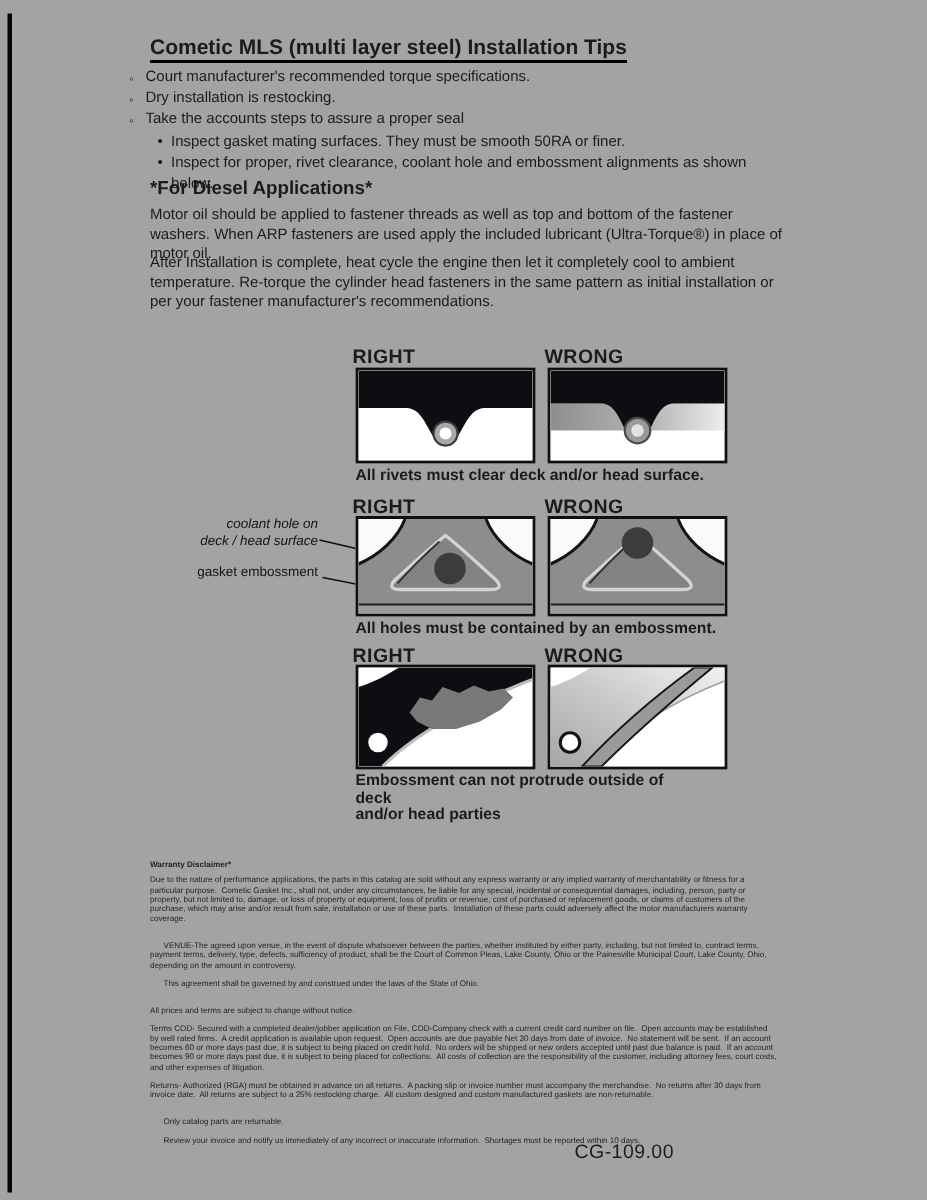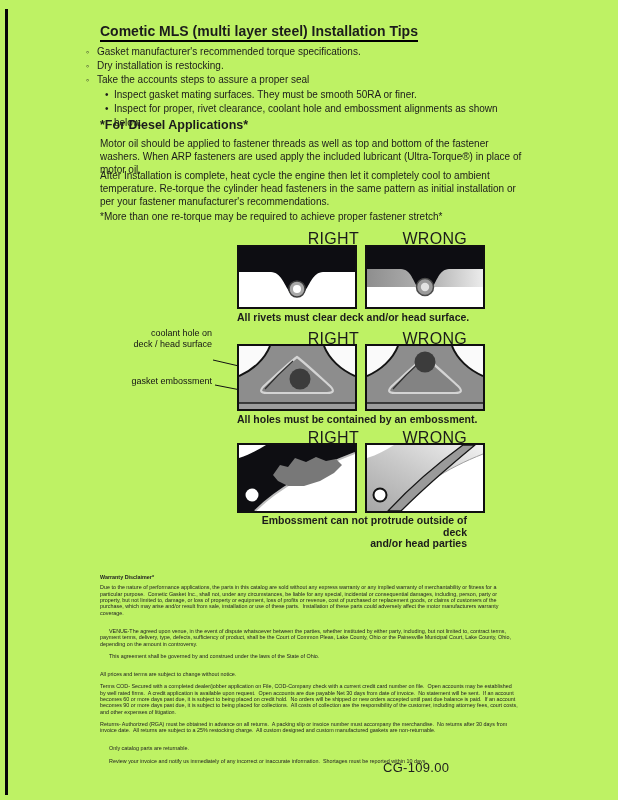--- a/index.html
+++ b/index.html
@@ -1,47 +1,47 @@
 <!DOCTYPE html>
 <html><head>
 <meta charset="utf-8">
 <style>
   html,body { margin:0; padding:0; background:#ffffff; }
   .page {
-    position:relative; width:618px; height:800px; background:#bef264;
+    position:relative; width:618px; height:800px; background:#a3a3a3;
     font-family:"Liberation Sans", sans-serif; color:#1b1b1b; overflow:hidden;
   }
   .abs { position:absolute; }
   .edge-bar { left:5px; top:9px; width:3px; height:786px; background:#060606; }
 
   .title { left:100px; top:23px; font-size:14px; font-weight:bold; }
   .title span { border-bottom:2px solid #000; padding-bottom:1px; white-space:nowrap; }
 
   .bullets { left:88px; top:45px; font-size:10px; line-height:14.2px; width:440px; }
   .bullet { padding-left:9px; position:relative; }
   .bullet::before { content:"\25E6"; position:absolute; left:-2px; top:0; font-size:9px; }
   .subbullet { margin-left:17px; padding-left:9px; position:relative; }
   .subbullet::before { content:"\2022"; position:absolute; left:0; top:0; font-size:10px; }
 
   .diesel-heading { left:100px; top:118px; font-size:12.5px; font-weight:bold; }
   .para { left:100px; width:424px; font-size:10px; line-height:13.2px; }
   .p1 { top:137px; } .p2 { top:169px; } .p3 { top:210px; }
 
-  .dlabel { width:124px; text-align:right; font-weight:normal; font-size:16px; letter-spacing:0.3px; }
-  .lab-l { left:235px; } .lab-r { left:343px; }
+  .dlabel { width:124px; text-align:left; font-weight:bold; font-size:13px; letter-spacing:0.3px; }
+  .lab-l { left:235px; } .lab-r { left:363px; }
   .row1l { top:230px; } .row2l { top:330px; } .row3l { top:429px; }
   .dbox { width:120px; border:2px solid #101010; box-sizing:border-box; background:#fff; font-size:0; }
   .box-l { left:237px; } .box-r { left:365px; }
   .row1b { top:245px; height:64px; } .row2b { top:344px; height:67px; } .row3b { top:443px; height:70px; }
 
-  .caption { left:237px; font-weight:bold; font-size:10.5px; line-height:11.5px;text-align:right; }
+  .caption { left:237px; font-weight:bold; font-size:10.5px; line-height:11.5px; }
   .cap1 { top:312px; } .cap2 { top:414px; } .cap3 { top:515px; width:230px; }
 
   .ann { text-align:right; font-size:9px; line-height:10.5px; color:#141414; }
-  .ann-coolant { left:110px; top:328px; width:102px; }
+  .ann-coolant { left:110px; top:344px; width:102px;font-style:italic; }
   .ann-emboss  { left:106px; top:376px; width:106px; }
   .leader { left:205px; top:352px; width:100px; height:48px; }
 
   .fineprint { left:100px; top:574px; width:418px; font-size:5.4px; line-height:6.35px; color:#222; }
   .fineprint p { margin:0 0 5.5px 0; white-space:pre-wrap; }
   .fineprint .fp-head { font-weight:bold; margin-bottom:4px; }
 
   .pagenum { left:383px; top:760px; font-size:13px; letter-spacing:0.3px; color:#1d1d1d; }
 </style>
 </head>
@@ -49,31 +49,30 @@
 
 <div class="page">
 
   <div class="abs edge-bar"></div>
 
   <div class="abs title">
     <span>Cometic MLS (multi layer steel) Installation Tips</span>
   </div>
 
   <div class="abs bullets">
-    <div class="bullet">Gasket manufacturer's recommended torque specifications.</div>
+    <div class="bullet">Court manufacturer's recommended torque specifications.</div>
     <div class="bullet">Dry installation is restocking.</div>
     <div class="bullet">Take the accounts steps to assure a proper seal</div>
     <div class="subbullet">Inspect gasket mating surfaces.  They must be smooth 50RA or finer.</div>
     <div class="subbullet">Inspect for proper, rivet clearance, coolant hole and embossment alignments as shown below.</div>
   </div>
 
   <div class="abs diesel-heading">*For Diesel Applications*</div>
   <div class="abs para p1">Motor oil should be applied to fastener threads as well as top and bottom of the fastener washers. When ARP fasteners are used apply the included lubricant (Ultra-Torque®) in place of motor oil.</div>
   <div class="abs para p2">After Installation is complete, heat cycle the engine then let it completely cool to ambient temperature. Re-torque the cylinder head fasteners in the same pattern as initial installation or per your fastener manufacturer's recommendations.</div>
-  <div class="abs para p3">*More than one re-torque may be required to achieve proper fastener stretch*</div>
 
   <div class="abs dlabel lab-l row1l">RIGHT</div>
   <div class="abs dlabel lab-r row1l">WRONG</div>
 
   <div class="abs dbox box-l row1b">
     <svg width="116" height="60" viewBox="0 0 116 60">
       <rect width="116" height="60" fill="#ffffff"></rect>
       <polygon points="0,20 33,25 0,25" fill="#aaaaaa"></polygon>
       <polygon points="116,20 83,25 116,25" fill="#aaaaaa"></polygon>
       <path d="M0,0 H116 V25 H84 C74,25.5 71,37 65.5,45 Q58,53.5 50.5,45 C45,37 42,25.5 32,25 H0 Z" fill="#0d0d12"></path>

